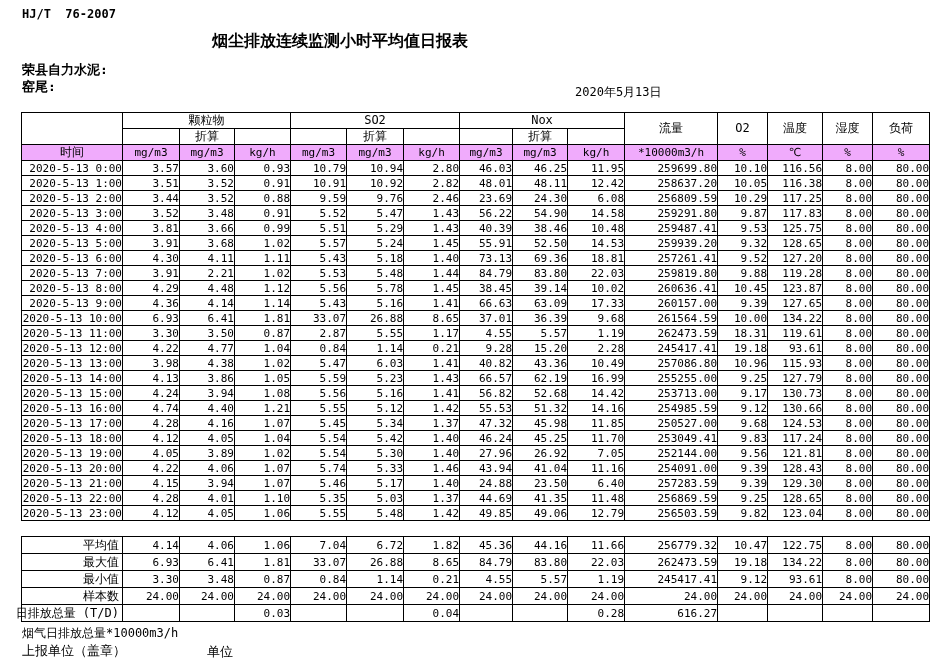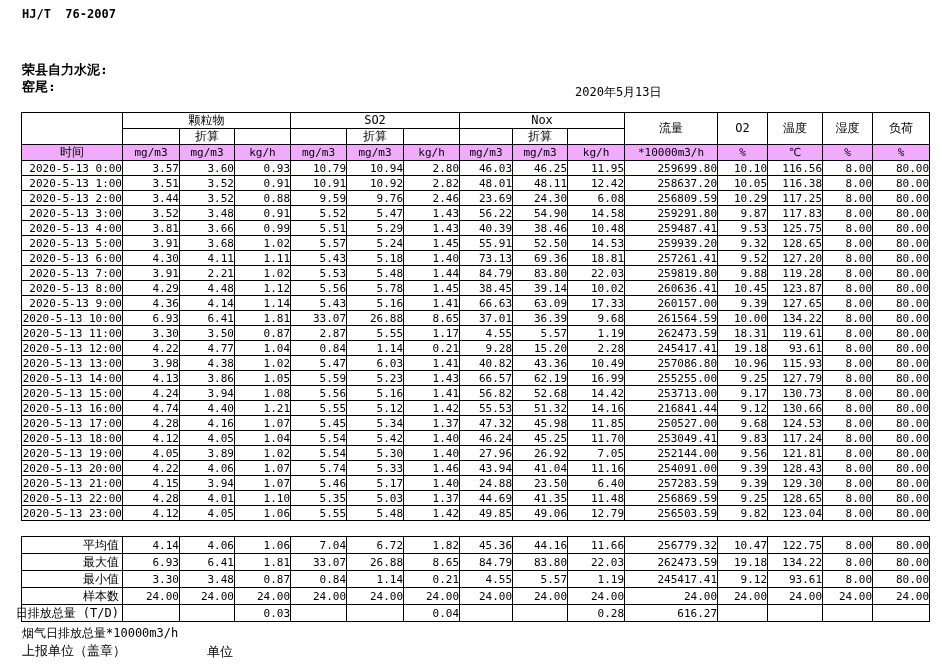--- a/index.html
+++ b/index.html
@@ -30,20 +30,21 @@
   .flow-note{position:absolute;left:22px;top:625px;font-size:12px;white-space:nowrap;}
   .report-unit{position:absolute;left:22px;top:642px;font-size:13px;white-space:nowrap;}
   .unit-label{position:absolute;left:207px;top:643px;font-size:13px;white-space:nowrap;}
 </style>
 </head>
 <body>
 
 <div class="page">
 
   <div class="std">HJ/T  76-2007</div>
+  <div class="title">烟尘排放连续监测小时平均值日报表</div>
   <div class="company">荣县自力水泥:</div>
   <div class="site">窑尾:</div>
   <div class="rdate">2020年5月13日</div>
 
   <table class="rep">
     <colgroup>
       <col style="width:101px">
         <col style="width:57px">
         <col style="width:55px">
         <col style="width:56px">
@@ -377,21 +378,21 @@
           <td class="c-time">2020-5-13 16:00</td>
           <td class="c-val">4.74</td>
           <td class="c-val">4.40</td>
           <td class="c-val">1.21</td>
           <td class="c-val">5.55</td>
           <td class="c-val">5.12</td>
           <td class="c-val">1.42</td>
           <td class="c-val">55.53</td>
           <td class="c-val">51.32</td>
           <td class="c-val">14.16</td>
-          <td class="c-val">216841.44</td>
+          <td class="c-val">254985.59</td>
           <td class="c-val">9.12</td>
           <td class="c-val">130.66</td>
           <td class="c-val">8.00</td>
           <td class="c-val">80.00</td>
         </tr>
         <tr>
           <td class="c-time">2020-5-13 17:00</td>
           <td class="c-val">4.28</td>
           <td class="c-val">4.16</td>
           <td class="c-val">1.07</td>

